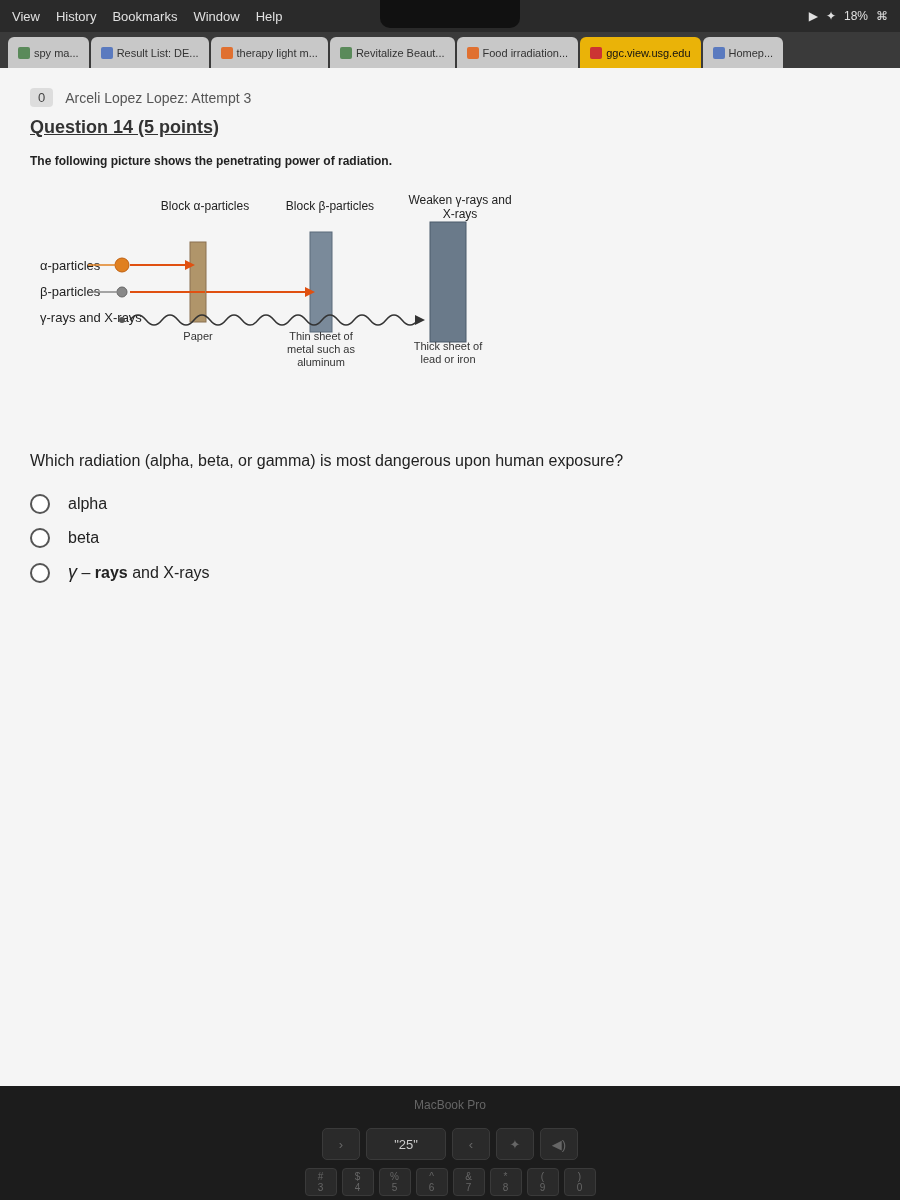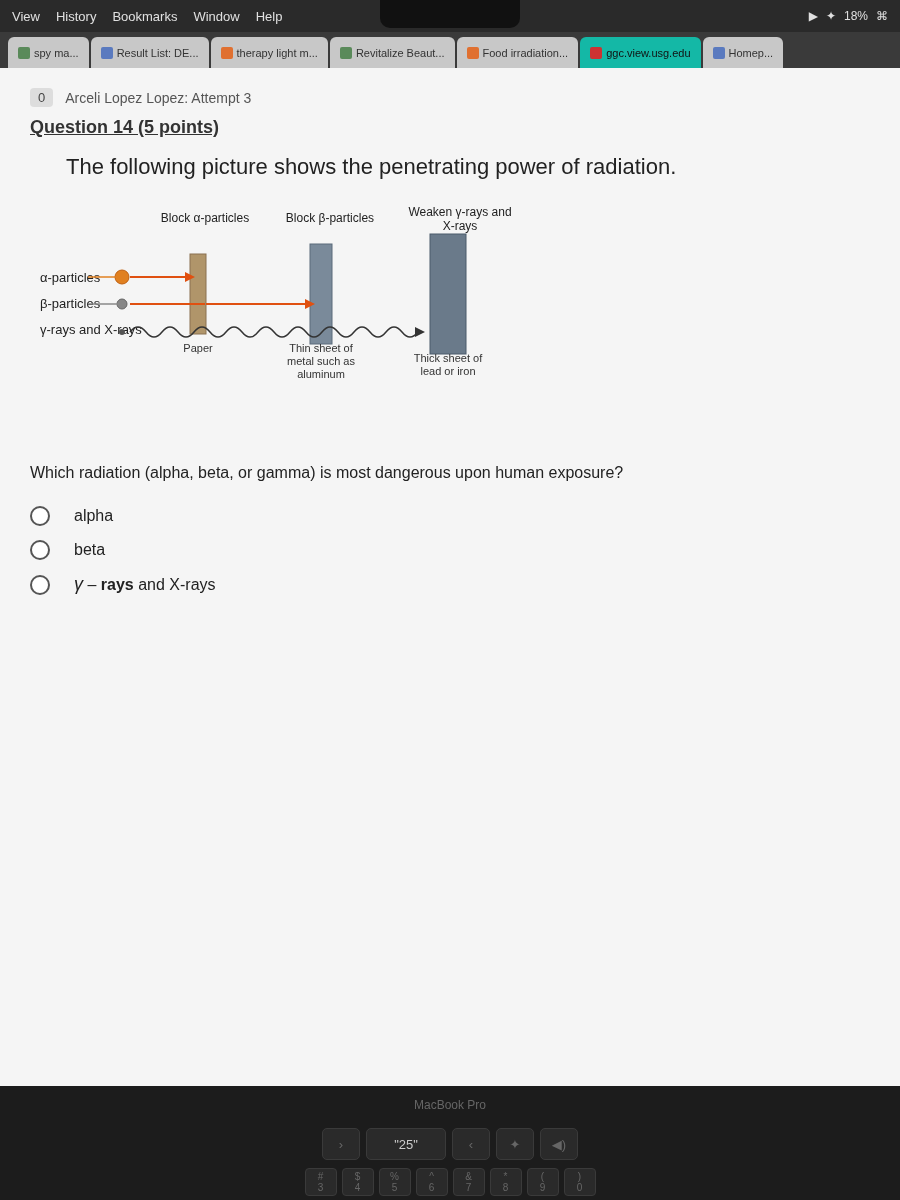--- a/index.html
+++ b/index.html
@@ -56,21 +56,21 @@
       align-items: center;
       font-size: 11px;
       color: #333;
       white-space: nowrap;
       max-width: 130px;
       overflow: hidden;
       text-overflow: ellipsis;
       cursor: pointer;
     }
     .tab.active {
-      background: #14b8a6;
+      background: #eab308;
       color: #111;
     }
     .tab-icon {
       width: 12px;
       height: 12px;
       margin-right: 4px;
       display: inline-block;
       border-radius: 2px;
       flex-shrink: 0;
     }
@@ -94,39 +94,38 @@
     .question-header {
       font-size: 18px;
       font-weight: 600;
       color: #333;
       margin-bottom: 16px;
       text-decoration: underline;
       text-decoration-style: solid;
     }
 
     .question-text {
-      font-size: 22px;
+      font-size: 12px;
       color: #222;
       margin-bottom: 24px;
-      font-weight: 400;
-      margin-left: 36px;
+      font-weight: 700;
     }
 
     
     .answer-choices {
       margin-top: 24px;
       display: flex;
       flex-direction: column;
       gap: 14px;
     }
 
     .answer-choice {
       display: flex;
       align-items: center;
-      gap: 24px;
+      gap: 18px;
       font-size: 16px;
       color: #222;
       cursor: pointer;
     }
 
     .radio-circle {
       width: 20px;
       height: 20px;
       border-radius: 50%;
       border: 2px solid #555;

